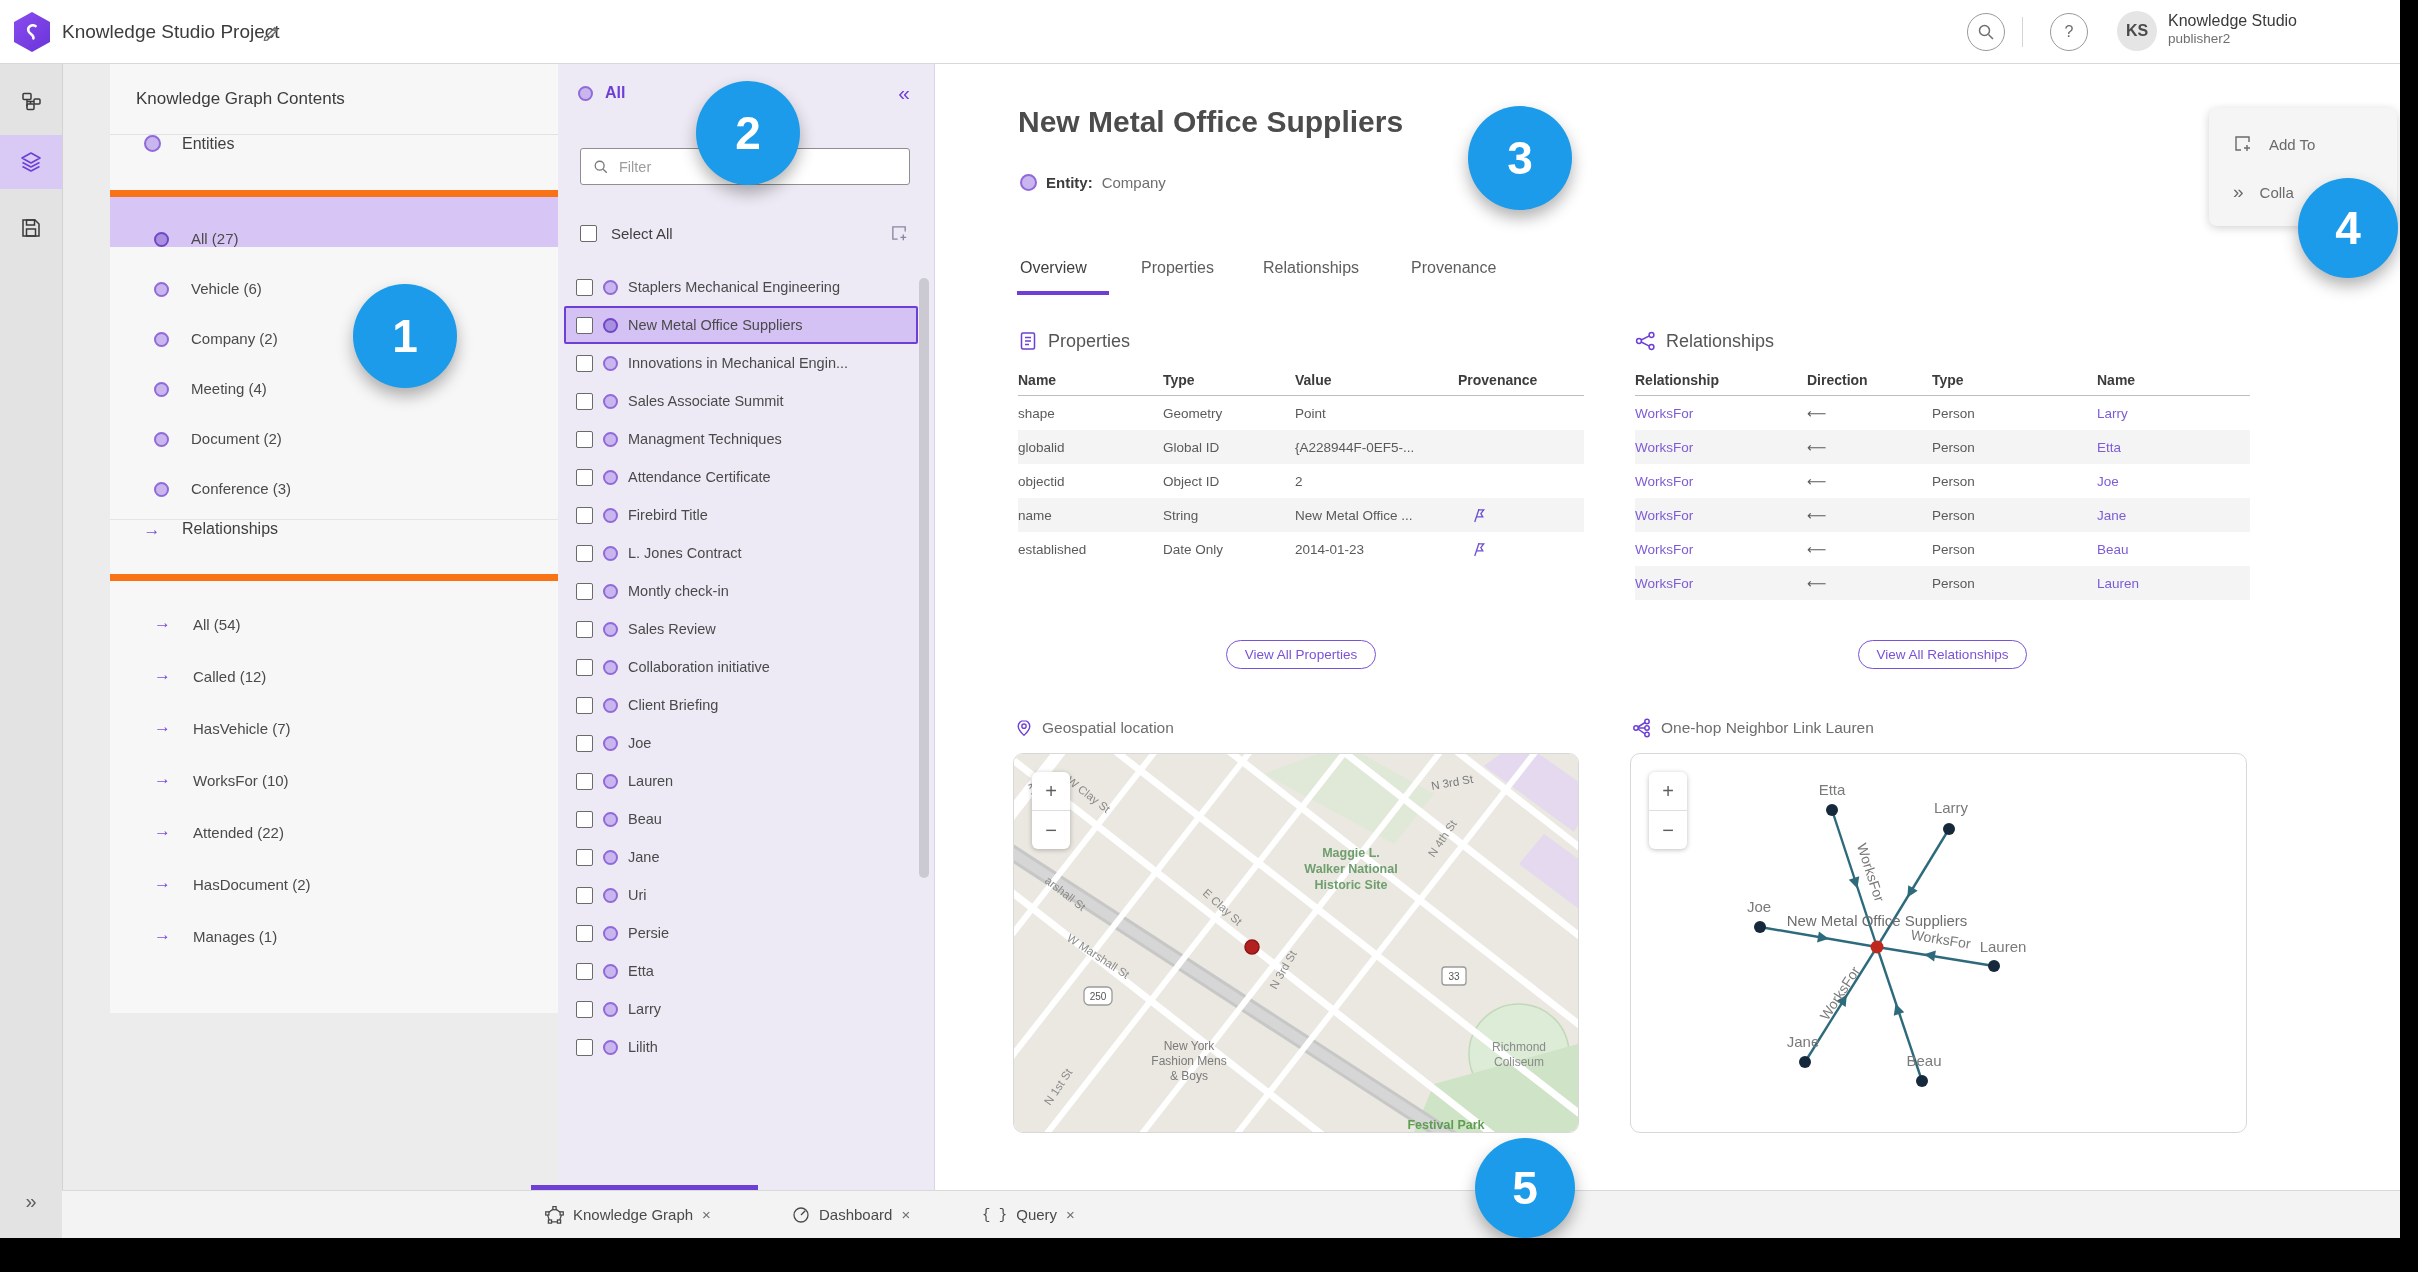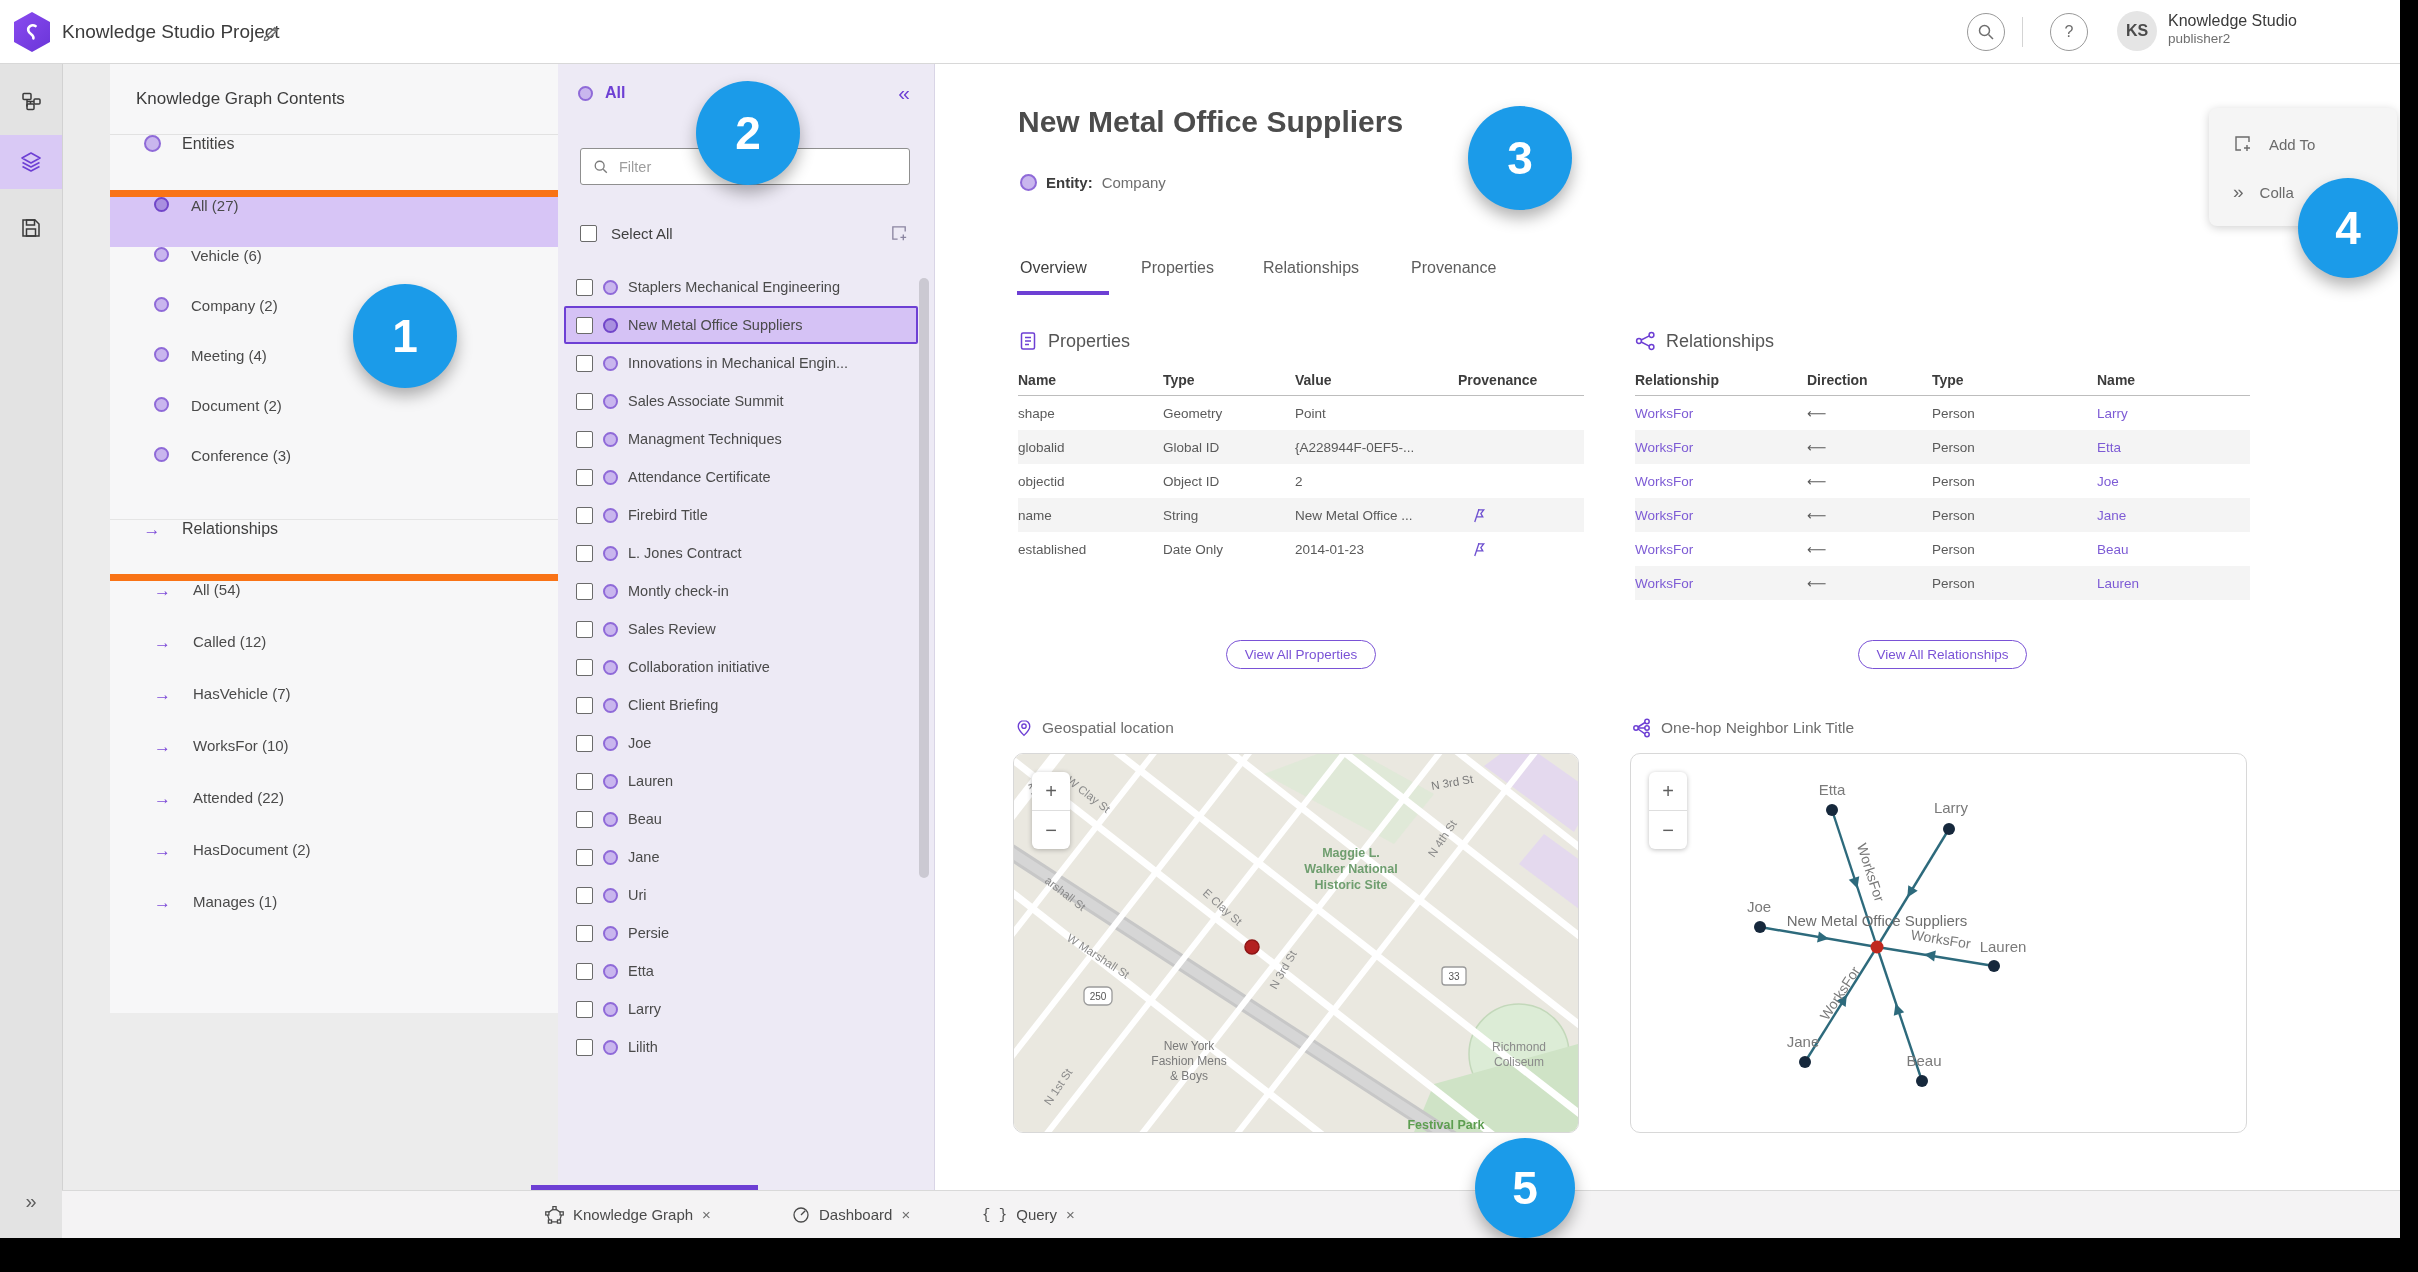--- a/index.html
+++ b/index.html
@@ -36,21 +36,21 @@
   
   .kgc{position:absolute;left:62px;top:63px;width:544px;height:950px;background:#f7f7f8;border-right:1px solid #d5d5d5;box-sizing:border-box;margin-left:48px;}
   .kgc-header{height:72px;display:flex;align-items:center;padding:0 26px;border-bottom:1px solid #e2e2e2;box-sizing:border-box;}
   .kgc-title{flex:1;font-size:17px;color:#3c3c3c;}
   .icon-btn{width:30px;height:30px;display:flex;align-items:center;justify-content:center;cursor:pointer;color:#6e6e6e;}
   .kgc-close{font-size:18px;color:#6e6e6e;margin-left:26px;}
   .sec-header{height:62px;display:flex;align-items:flex-start;border-bottom:7px solid #f97316;box-sizing:border-box;}
   .sec-header .glyph{width:44px;display:flex;justify-content:center;margin-left:20px;}
   .sec-label{flex:1;font-size:16px;color:#3f3f3f;margin-left:8px;}
   .caret{margin-right:30px;color:#7a7a7a;font-size:14px;cursor:pointer;}
-  .kgc-row{height:50px;display:flex;align-items:flex-start;cursor:pointer;}
+  .kgc-row{height:50px;display:flex;align-items:flex-end;cursor:pointer;}
   .kgc-row.selected{background:#d7c5f6;}
   .kgc-row .dot{margin-left:44px;}
   .kgc-row .lbl{margin-left:22px;font-size:15px;color:#4a4a4a;}
   .kgc-spacer{height:22px;}
   .entity-dot{width:15px;height:15px;border-radius:50%;background:#c9b6ee;border:2px solid #8f6ad8;box-sizing:border-box;}
   .entity-dot.big{width:17px;height:17px;}
   .entity-dot.dark{background:#a98fe0;border-color:#7146c9;}
   .rel-arrow{color:#7d4bd8;font-size:17px;}
 
   
@@ -627,21 +627,21 @@
     <div class="subhdr" style="left:697px;">
       <svg width="20" height="20" viewBox="0 0 20 20">
           <g stroke="#6d3fd4" stroke-width="1.5" fill="none">
             <circle cx="4" cy="10" r="2.2"></circle>
             <circle cx="15" cy="3.5" r="2.2"></circle>
             <circle cx="15" cy="10" r="2.2"></circle>
             <circle cx="15" cy="16.5" r="2.2"></circle>
             <path d="M6 9 L13 4.5 M6.2 10 H12.8 M6 11 L13 15.8"></path>
           </g>
         </svg>
-      <span>One-hop Neighbor Link Title</span>
+      <span>One-hop Neighbor Link Lauren</span>
     </div>
     <div class="lcpanel">
       <div class="zoomctl">
         <div class="zb">+</div>
         <div class="zb">−</div>
       </div>
       <svg width="615" height="378" viewBox="0 0 615 378">
         <g stroke="#2d6a7c" stroke-width="2.4">
           <line x1="201" y1="56" x2="246" y2="193"></line>
           <line x1="318" y1="75" x2="246" y2="193"></line>

